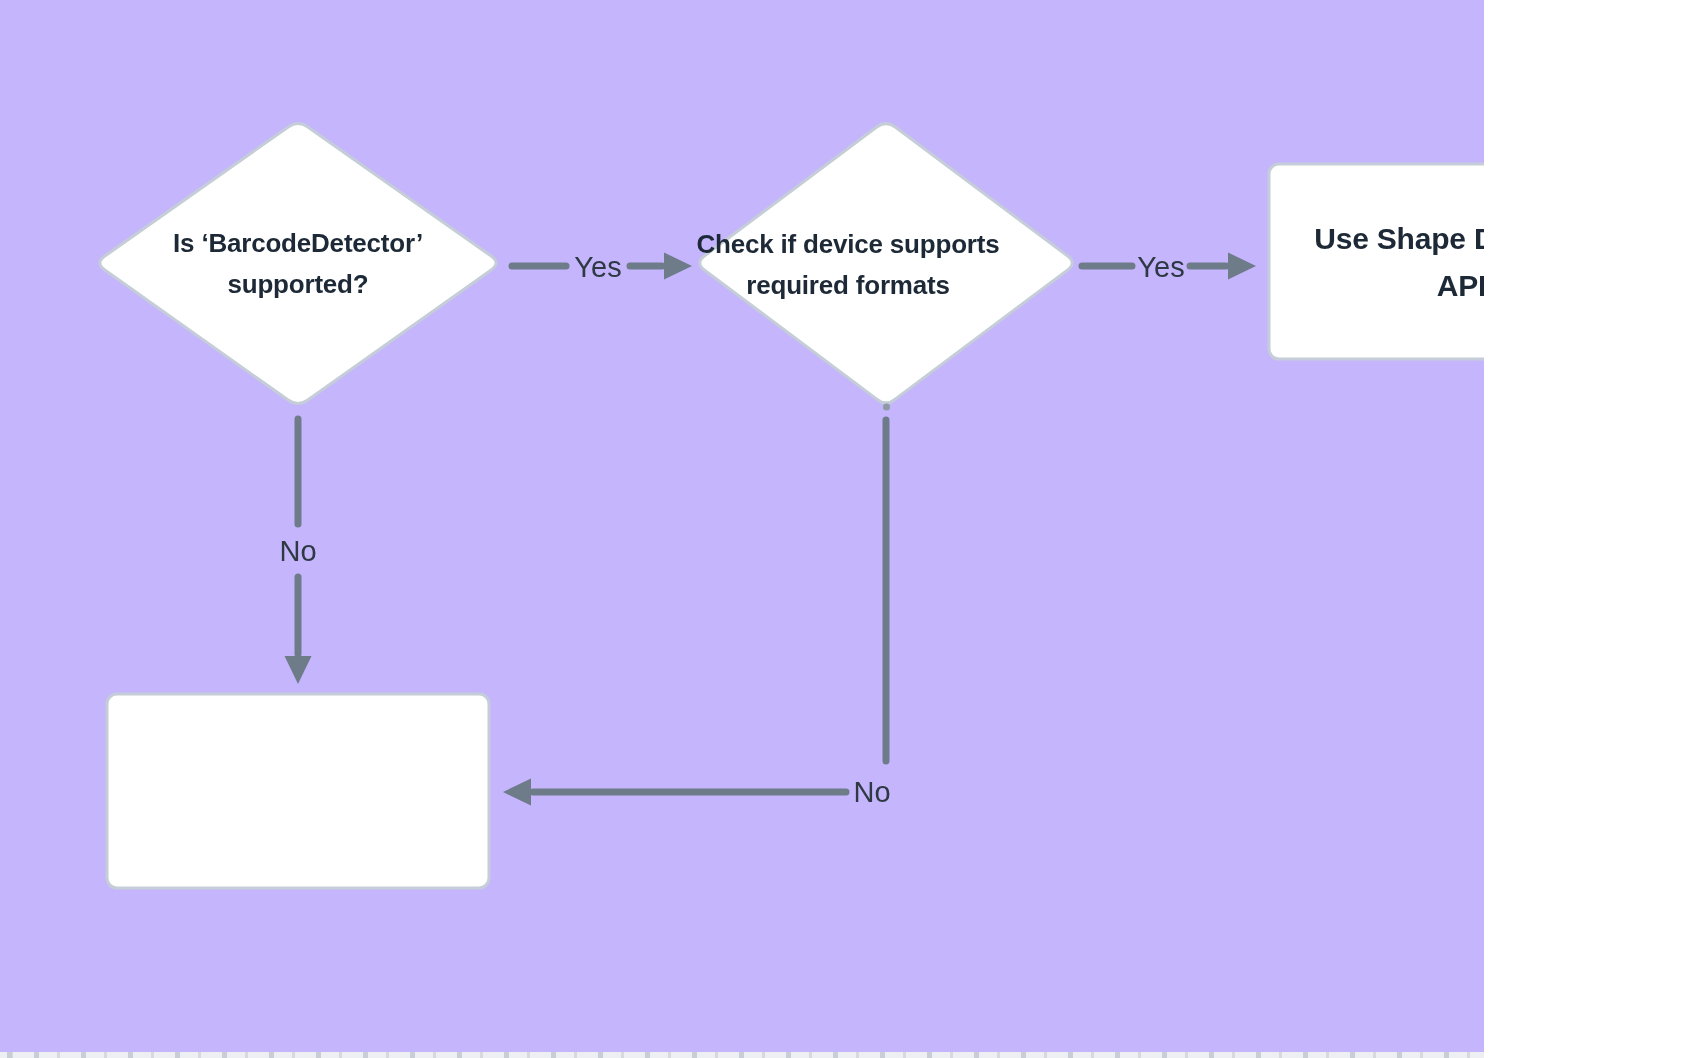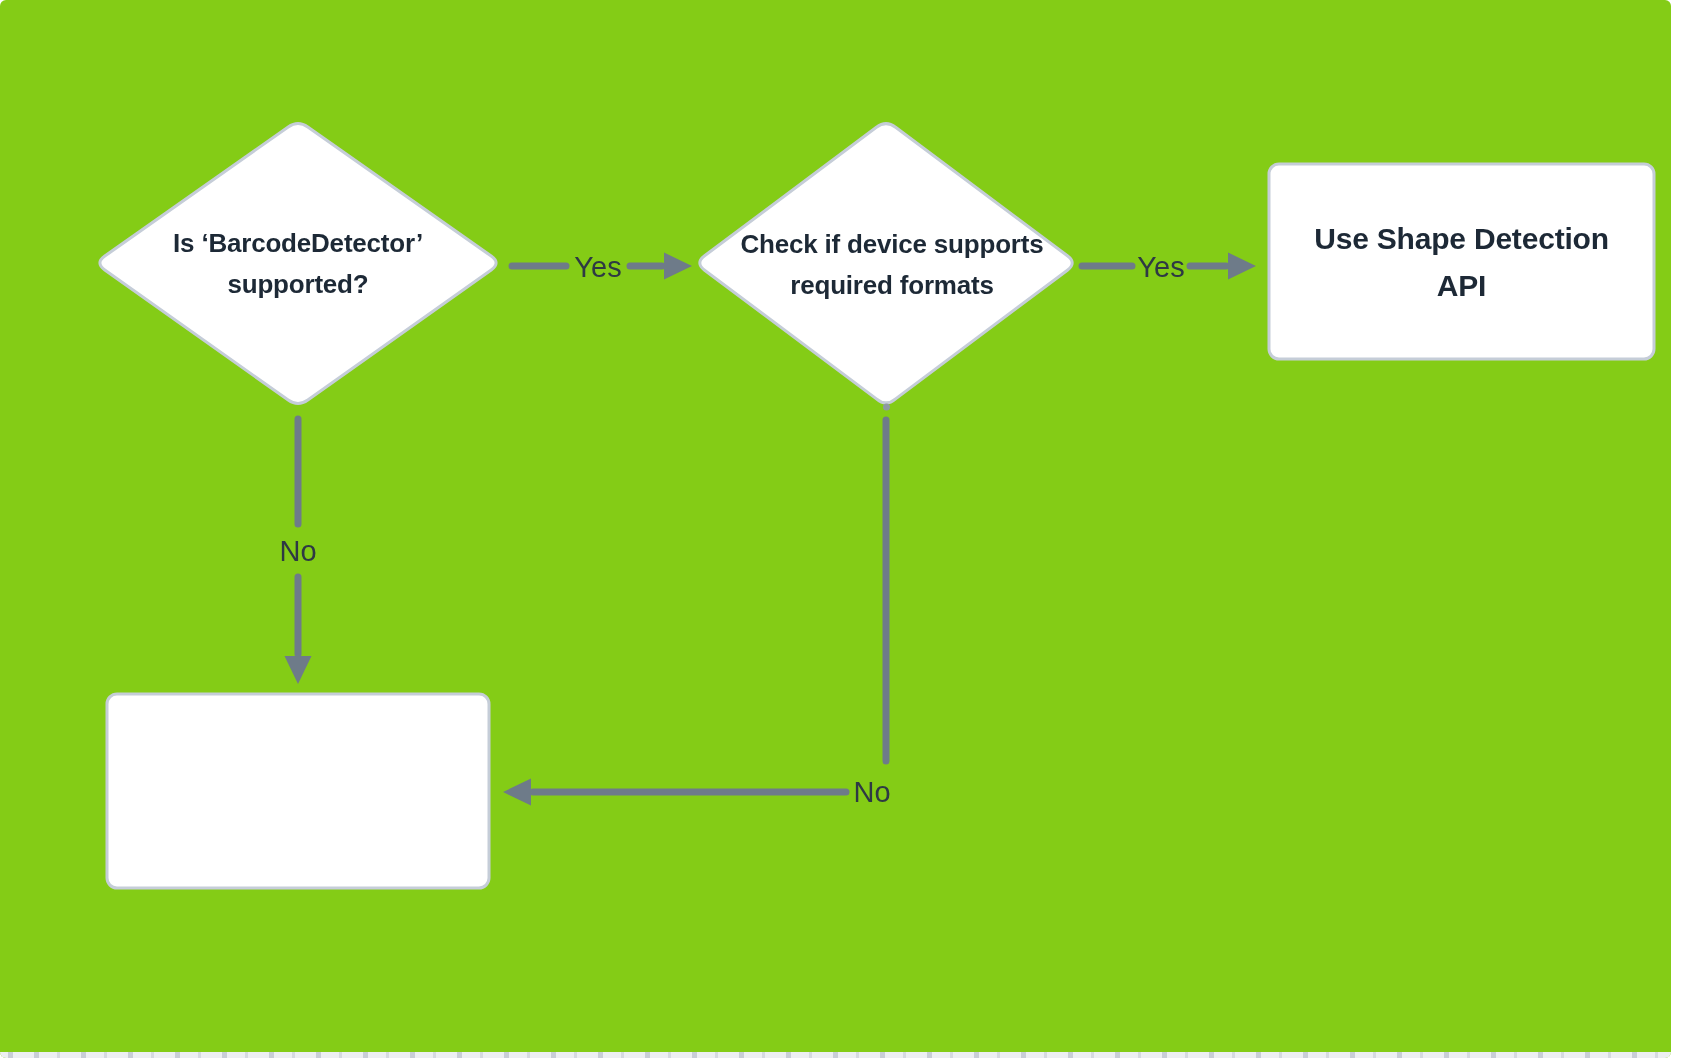--- a/index.html
+++ b/index.html
@@ -1,39 +1,38 @@
 <!DOCTYPE html>
 <html><head>
 <meta charset="utf-8">
 <style>
   html, body { margin: 0; padding: 0; background: #ffffff; }
   .canvas {
     position: relative;
-    width: 1671px;
+    width: 1484px;
     height: 1058px;
-    background: #84cc16;
+    background: #c4b5fd;
     overflow: hidden;
     font-family: "Liberation Sans", sans-serif;
-    border-radius: 6px;
   }
   .canvas svg { position: absolute; left: 0; top: 0; }
   .node-label {
     position: absolute;
     display: flex;
     align-items: center;
     justify-content: center;
     text-align: center;
     color: #1d2936;
     font-weight: 600;
     letter-spacing: -0.2px;
   }
   .decision-label { font-size: 26px; line-height: 41px; }
   .process-label  { font-size: 30px; line-height: 47px; }
   #label-d1 { left: 125px;  top: 204px; width: 346px; height: 120px; }
-  #label-d2 { left: 707px;  top: 205px; width: 370px; height: 120px; }
+  #label-d2 { left: 663px;  top: 205px; width: 370px; height: 120px; }
   #label-b1 { left: 1286px; top: 202px; width: 351px; height: 120px; text-align: center; }
   #label-b2 { left: 118px;  top: 731px; width: 360px; height: 122px; }
   .edge-label {
     position: absolute;
     transform: translate(-50%, -50%);
     font-size: 29px;
     font-weight: 400;
     color: #2e3944;
     white-space: nowrap;
   }

